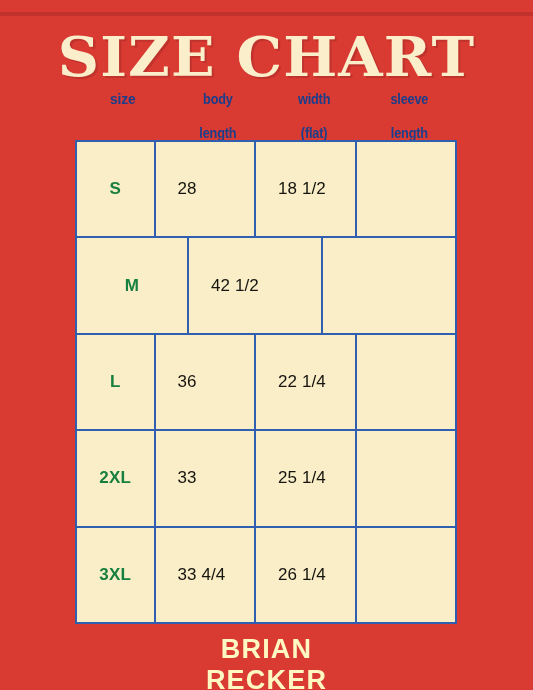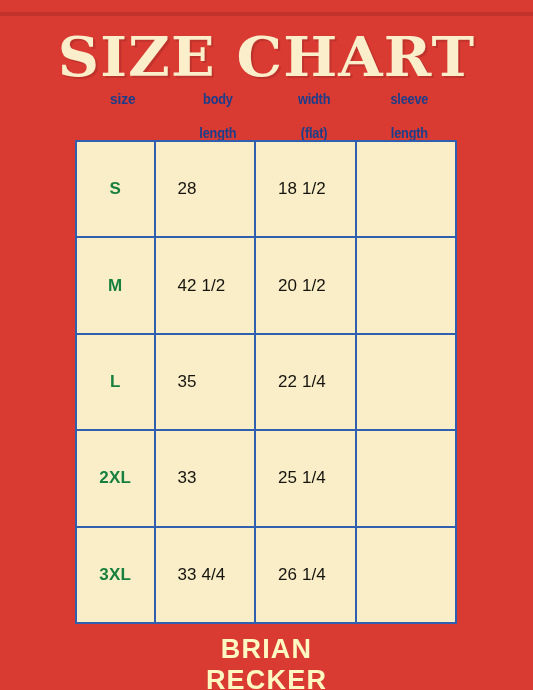--- a/index.html
+++ b/index.html
@@ -172,27 +172,26 @@
     <div class="row">
       <div class="cell cell-size">S</div>
       <div class="cell cell-val">28</div>
       <div class="cell cell-val">18 1/2</div>
       <div class="cell cell-val cell-empty"></div>
     </div>
 
     <div class="row">
       <div class="cell cell-size">M</div>
       <div class="cell cell-val">42 1/2</div>
-      <div class="cell cell-val">20 1/2</div>
       <div class="cell cell-val cell-empty"></div>
     </div>
 
     <div class="row">
       <div class="cell cell-size">L</div>
-      <div class="cell cell-val">35</div>
+      <div class="cell cell-val">36</div>
       <div class="cell cell-val">22 1/4</div>
       <div class="cell cell-val cell-empty"></div>
     </div>
 
 
     <div class="row">
       <div class="cell cell-size">2XL</div>
       <div class="cell cell-val">33</div>
       <div class="cell cell-val">25 1/4</div>
       <div class="cell cell-val cell-empty"></div>

